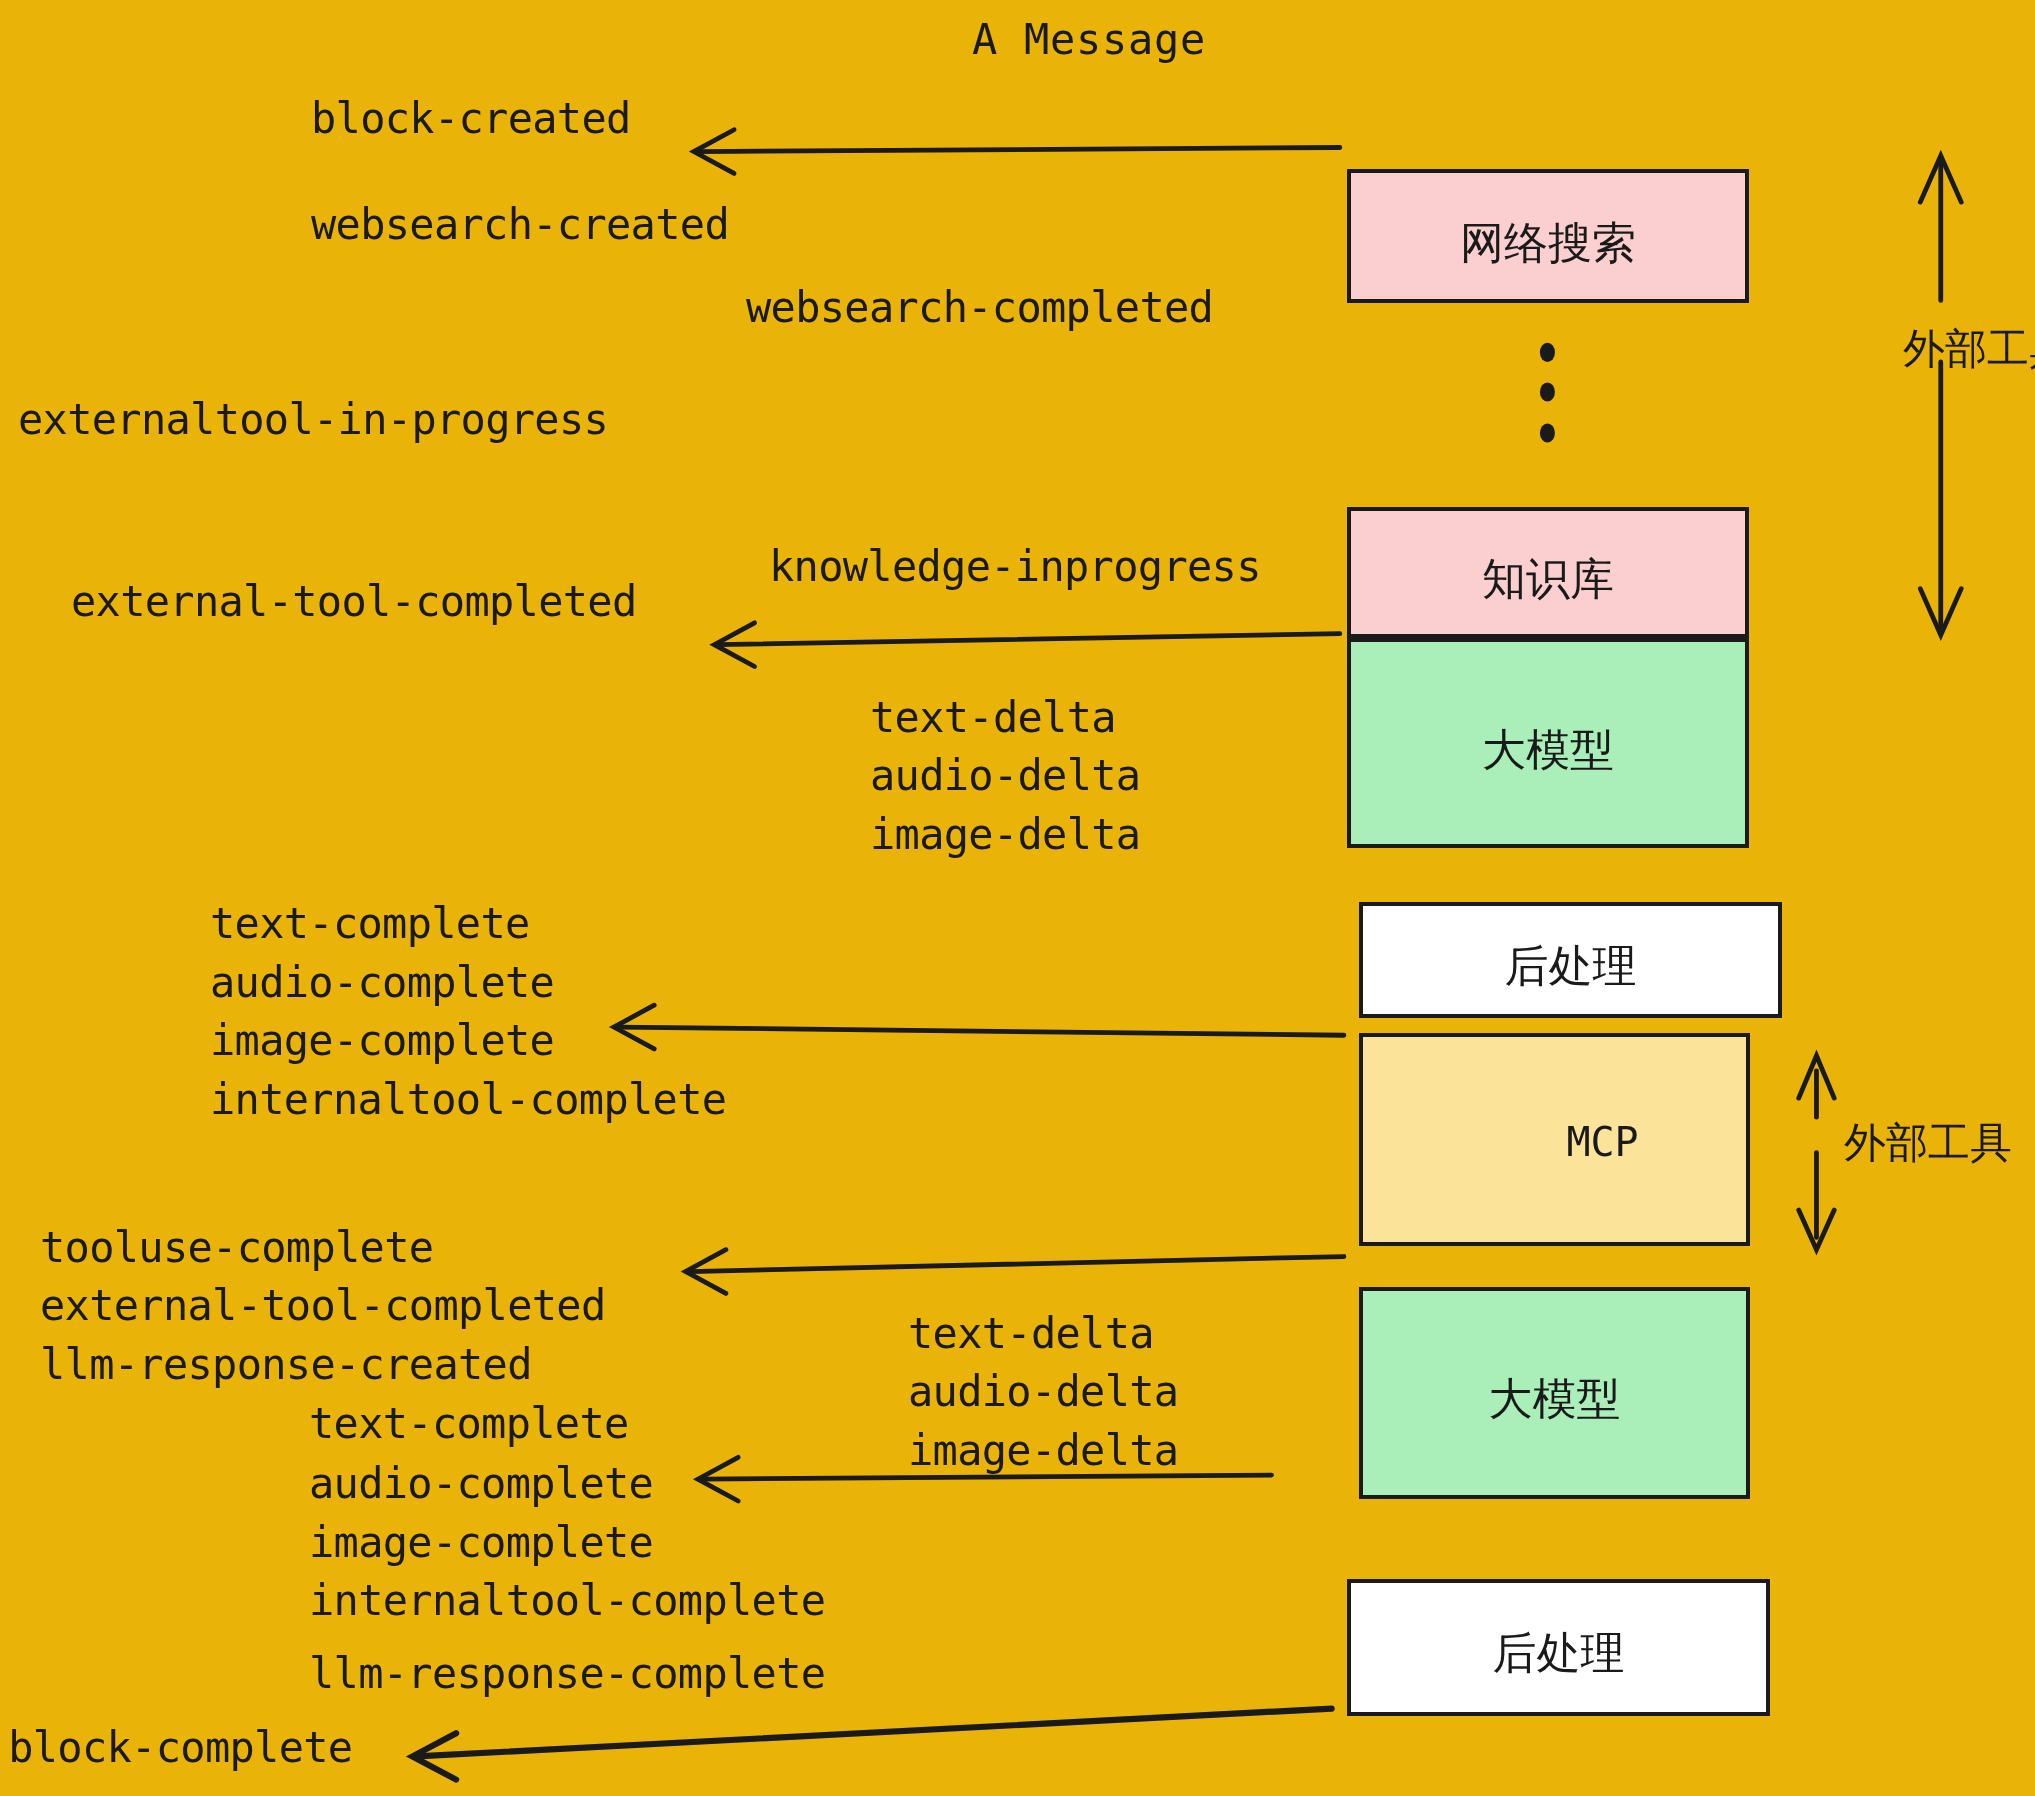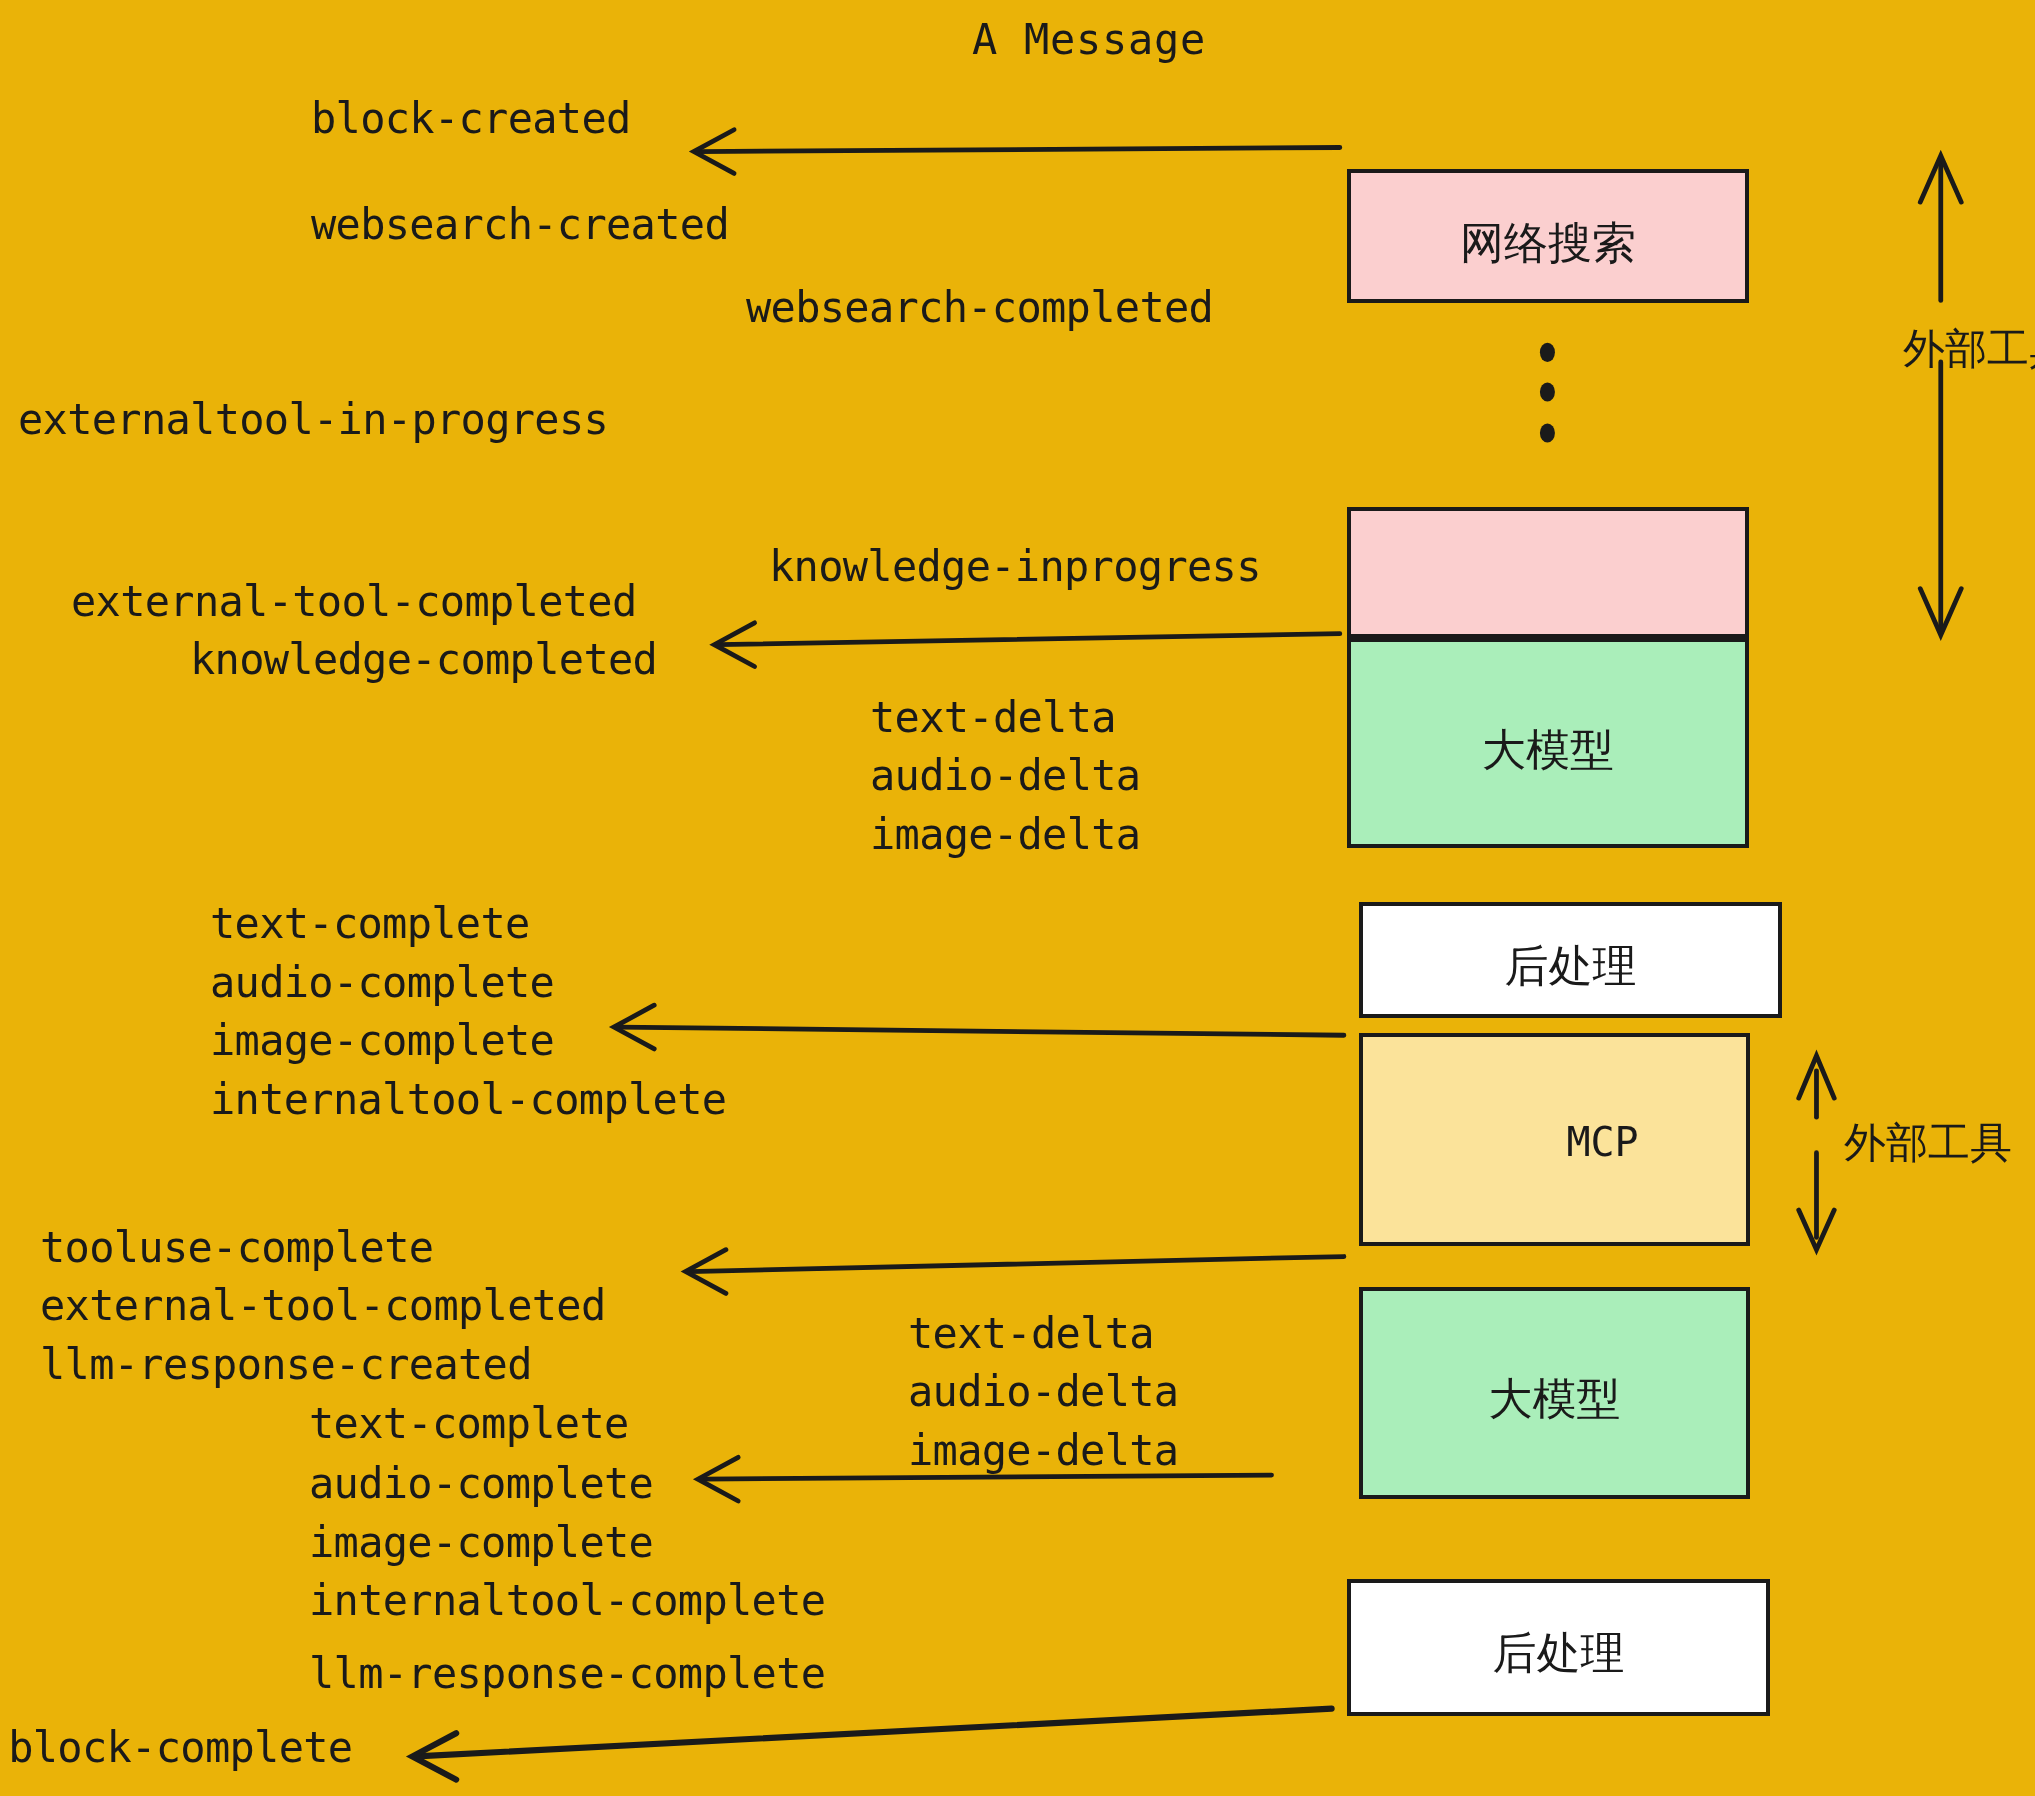--- a/index.html
+++ b/index.html
@@ -73,20 +73,21 @@
 <body>
 
 <div id="canvas">
 
   <div class="title" style="left:972px; top:15px;">A Message</div>
 
   <div class="node-box" style="left:1347px; top:169px; width:402px; height:134px; background:#fbcfcf;"></div>
   <div class="boxlabel" style="left:1347px; top:214px; width:402px;font-family:Liberation Mono, monospace;">网络搜索</div>
 
   <div class="node-box" style="left:1347px; top:507px; width:402px; height:131px; background:#fbcfcf;"></div>
+  <div class="boxlabel" style="left:1347px; top:550px; width:402px;">知识库</div>
 
   <div class="node-box" style="left:1347px; top:638px; width:402px; height:210px; background:#aaeeba;"></div>
   <div class="boxlabel" style="left:1347px; top:721px; width:402px;">大模型</div>
 
   <div class="node-box" style="left:1359px; top:902px; width:423px; height:116px; background:#ffffff;"></div>
   <div class="boxlabel" style="left:1359px; top:937px; width:423px;">后处理</div>
 
   <div class="node-box" style="left:1359px; top:1033px; width:391px; height:213px; background:#fbe39a;"></div>
   <div class="boxlabel latin" style="left:1359px; top:1119px; width:391px;">MCP</div>
 
@@ -146,21 +147,20 @@
       <ellipse cx="2266" cy="634" rx="11" ry="14"></ellipse>
     </g>
   </svg>
 
   <div class="evt" style="left:311px;  top:98px;">block-created</div>
   <div class="evt" style="left:311px;  top:157px;margin-top:47px;">websearch-created</div>
   <div class="evt" style="left:746px; top:287px;">websearch-completed</div>
   <div class="evt" style="left:18px;   top:399px;">externaltool-in-progress</div>
   <div class="evt" style="left:769px; top:546px;">knowledge-inprogress</div>
   <div class="evt" style="left:71px;  top:581px;">external-tool-completed</div>
-  <div class="evt" style="left:190px;  top:639px;">knowledge-completed</div>
   <div class="evt" style="left:870px; top:697px;">text-delta</div>
   <div class="evt" style="left:870px; top:755px;">audio-delta</div>
   <div class="evt" style="left:870px; top:814px;">image-delta</div>
   <div class="evt" style="left:210px;  top:903px;">text-complete</div>
   <div class="evt" style="left:210px;  top:962px;">audio-complete</div>
   <div class="evt" style="left:210px;  top:1020px;">image-complete</div>
   <div class="evt" style="left:210px;  top:1079px;">internaltool-complete</div>
   <div class="evt" style="left:40px;   top:1227px;">tooluse-complete</div>
   <div class="evt" style="left:40px;   top:1285px;">external-tool-completed</div>
   <div class="evt" style="left:40px;   top:1344px;">llm-response-created</div>

